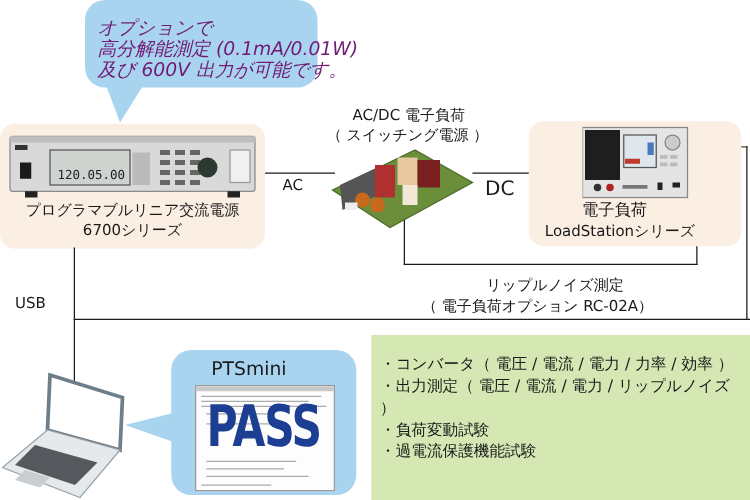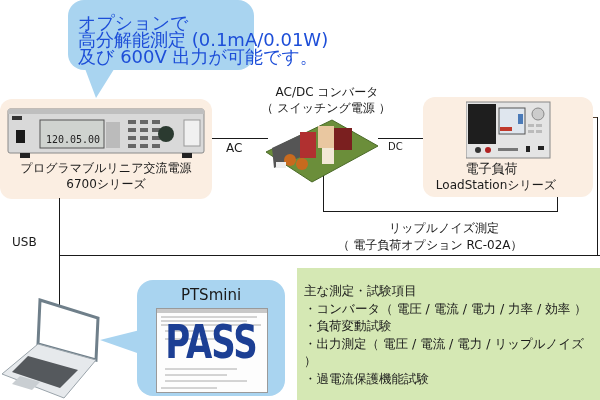--- a/index.html
+++ b/index.html
@@ -1,31 +1,31 @@
 <!DOCTYPE html>
 <html><head>
 <meta charset="utf-8">
 <style>
   html, body { margin: 0; padding: 0; }
   body { width: 600px; height: 400px; background: #ffffff; position: relative; overflow: hidden;
          font-family: "DejaVu Sans", "Liberation Sans", sans-serif; color: #1a1a1a; }
   .abs { position: absolute; }
   .callout { left: 68px; top: 0px; width: 186px; height: 70px; background: #a9d4f0; border-radius: 16px; }
   .callout-tail { left: 84px; top: 66px; width: 0; height: 0; border-left: 12px solid transparent; border-right: 20px solid transparent; border-top: 32px solid #a9d4f0; }
-  .callout-text { left: 78px; top: 14px; font-size: 18px; line-height: 17px; white-space: pre; color: #1d4ed8; }
+  .callout-text { left: 78px; top: 14px; font-size: 15px; line-height: 17px; white-space: pre; color: #701a75; font-style: italic; }
   .peach { background: #fbeee2; border-radius: 12px; }
   .ac-box { left: 0px; top: 99px; width: 212px; height: 100px; }
   .load-box { left: 423px; top: 97px; width: 170px; height: 100px; }
   .caption { font-size: 12px; text-align: center; line-height: 16px; }
   .line { background: #1a1a1a; }
   .line-brown { background: #5a4432; }
   .green-box { left: 297px; top: 268px; width: 303px; height: 132px; background: #d5e8b4; }
   .pts-box { left: 137px; top: 280px; width: 148px; height: 116px; background: #a9d4f0; border-radius: 16px; }
   .pts-tail { left: 100px; top: 330px; width: 0; height: 0; border-top: 10px solid transparent; border-bottom: 14px solid transparent; border-right: 40px solid #a9d4f0; }
-  .pts-title { left: 137px; top: 286px; width: 148px; text-align: center; font-size: 15px; }
+  .pts-title { left: 137px; top: 286px; width: 148px; text-align: left; font-size: 15px; padding-left: 32px; }
   .pts-screen { left: 156px; top: 308px; width: 110px; height: 83px; background: #fdfdfd; border: 1px solid #9a9a9a; }
   .pass { left: 156px; top: 322px; width: 110px; text-align: center; font-size: 34px; font-weight: bold; color: #1c3f94; letter-spacing: -1px; font-family: "DejaVu Sans", sans-serif; transform: scaleY(1.35); }
 </style>
 </head>
 <body>
 
 <div class="abs callout"></div>
 <div class="abs callout-tail"></div>
 <div class="abs callout-text">オプションで
 高分解能測定 (0.1mA/0.01W)
@@ -56,27 +56,27 @@
       <rect x="146" y="38" width="8" height="4"></rect>
   </g>
   <circle cx="160" cy="28" r="8" fill="#2b3a30"></circle>
   <rect x="178" y="14" width="16" height="26" fill="#f0f0f0" stroke="#999"></rect>
   <rect x="14" y="47" width="10" height="5" fill="#222"></rect>
   <rect x="176" y="47" width="10" height="5" fill="#222"></rect>
 </svg>
 <div class="abs caption" style="left:0;top:160px;width:212px">プログラマブルリニア交流電源</div>
 <div class="abs caption" style="left:0;top:176px;width:212px">6700シリーズ</div>
 
-<div class="abs caption" style="left:262px;top:84px;width:130px">AC/DC コンバータ</div>
+<div class="abs caption" style="left:262px;top:84px;width:130px">AC/DC 電子負荷</div>
 <div class="abs caption" style="left:256px;top:100px;width:140px">（ スイッチング電源 ）</div>
 
 <div class="abs line" style="left:212px;top:138px;width:56px;height:1px"></div>
 <div class="abs" style="left:226px;top:141px;font-size:12px">AC</div>
 <div class="abs line" style="left:378px;top:138px;width:92px;height:1px"></div>
-<div class="abs" style="left:388px;top:141px;font-size:10px">DC</div>
+<div class="abs" style="left:388px;top:141px;font-size:16px">DC</div>
 
 <div class="abs line" style="left:323px;top:170px;width:1px;height:42px"></div>
 <div class="abs line" style="left:323px;top:211px;width:235px;height:1px"></div>
 <div class="abs line" style="left:557px;top:137px;width:1px;height:75px"></div>
 <div class="abs line-brown" style="left:533px;top:137px;width:25px;height:1px"></div>
 
 <div class="abs line-brown" style="left:550px;top:117px;width:48px;height:1px"></div>
 <div class="abs line" style="left:597px;top:117px;width:1px;height:139px"></div>
 
 <div class="abs line" style="left:59px;top:198px;width:1px;height:112px"></div>
@@ -116,24 +116,23 @@
   <circle cx="22" cy="50" r="3" fill="#b02222"></circle>
   <rect x="32" y="48" width="20" height="3" fill="#777"></rect>
   <rect x="60" y="46" width="4" height="6" fill="#222"></rect>
   <rect x="72" y="46" width="6" height="4" fill="#222"></rect>
 </svg>
 <div class="abs caption" style="left:423px;top:161px;width:137px;font-size:13px">電子負荷</div>
 <div class="abs caption" style="left:411px;top:177px;width:170px">LoadStationシリーズ</div>
 
 <div class="abs green-box"></div>
 <div class="abs" style="left:304px;top:282px;font-size:12.5px;line-height:17.5px">
-  <div>主な測定・試験項目</div>
   <div>・コンバータ（ 電圧 / 電流 / 電力 / 力率 / 効率 ）</div>
+  <div>・出力測定（ 電圧 / 電流 / 電力 / リップルノイズ ）</div>
   <div>・負荷変動試験</div>
-  <div>・出力測定（ 電圧 / 電流 / 電力 / リップルノイズ ）</div>
   <div>・過電流保護機能試験</div>
 </div>
 
 <div class="abs pts-tail"></div>
 <div class="abs pts-box"></div>
 <div class="abs pts-title">PTSmini</div>
 <div class="abs pts-screen">
   <svg width="110" height="83">
     <rect x="0" y="0" width="110" height="4" fill="#c8c8c8"></rect>
     <g stroke="#aaa" stroke-width="1">

